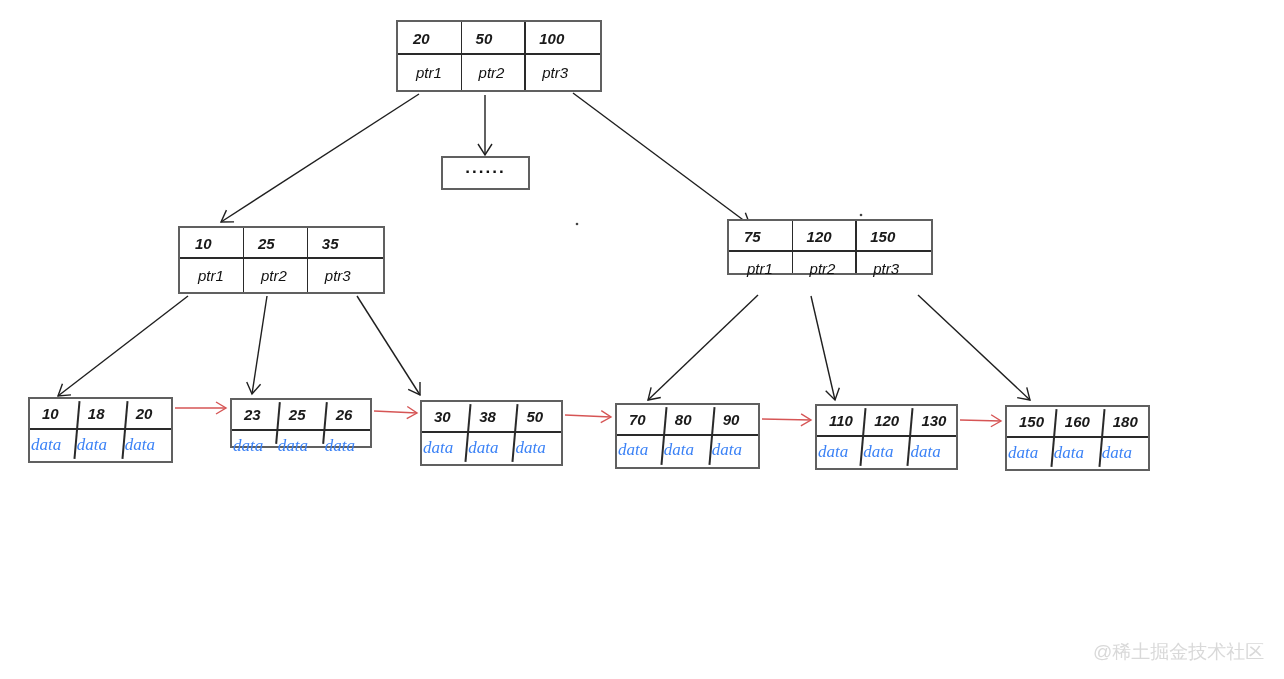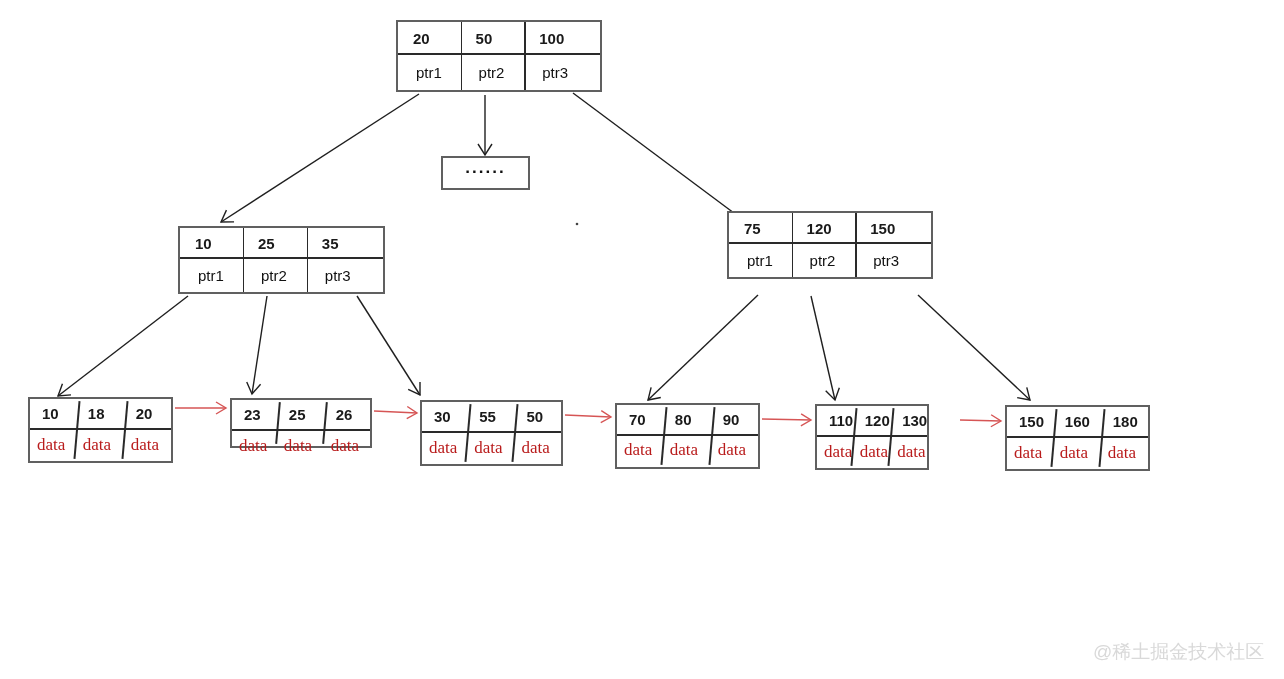--- a/index.html
+++ b/index.html
@@ -21,25 +21,25 @@
   .stray { fill: #444; }
 
   .node {
     position: absolute;
     border: 2px solid var(--node-border, #606060);
     background: #fff;
   }
   .nrow { display: grid; align-items: center; }
   .inode .nrow { grid-template-columns: 31% 31.5% 37.5%; }
   .leaf  .nrow { grid-template-columns: 32.5% 34% 33.5%; }
-  .cell { display: block; white-space: nowrap; }
+  .cell { display: block; white-space: nowrap; font-style: italic; }
   .key  { font-weight: bold; font-size: 15px; color: #1a1a1a; padding-left: 15px; }
   .ptr  { font-weight: 400; font-size: 15px; color: #111; padding-left: 18px; }
   .leaf .key { padding-left: 12px; }
-  .val  { font-family: "Liberation Serif", serif; font-size: 17px; color: #b91c1c; padding-left: 7px; }
+  .val  { font-family: "Liberation Serif", serif; font-size: 17px; color: #3b82f6; padding-left: 1px; }
 
   .hdiv { position: absolute; left: 0; right: 0; height: 1.5px; background: var(--divider, #2a2a2a); }
   .vdiv { position: absolute; top: 0; bottom: 0; width: 1.5px; background: var(--divider, #2a2a2a); }
   .leaf .vdiv { top: 2px; bottom: 2px; transform: rotate(5deg); }
 
   .ellipsis-node {
     position: absolute;
     border: 2px solid var(--node-border, #606060);
     background: #fff;
     display: flex; align-items: center; justify-content: center;
@@ -151,21 +151,21 @@
     <div class="nrow" style="height:33px">
       <span class="cell ptr">ptr1</span>
       <span class="cell ptr">ptr2</span>
       <span class="cell ptr">ptr3</span>
     </div>
     <i class="hdiv" style="top:29px"></i>
     <i class="vdiv" style="left:31%"></i>
     <i class="vdiv" style="left:62.5%"></i>
   </div>
 
-  <div class="node inode" style="left:727px;top:211px;width:206px;height:68px">
+  <div class="node inode" style="left:727px;top:219px;width:206px;height:56px">
     <div class="nrow" style="height:31px">
       <span class="cell key">75</span>
       <span class="cell key">120</span>
       <span class="cell key">150</span>
     </div>
     <div class="nrow" style="height:33px">
       <span class="cell ptr">ptr1</span>
       <span class="cell ptr">ptr2</span>
       <span class="cell ptr">ptr3</span>
     </div>
@@ -202,21 +202,21 @@
       <span class="cell val">data</span>
     </div>
     <i class="hdiv" style="top:29px"></i>
     <i class="vdiv" style="left:32.5%"></i>
     <i class="vdiv" style="left:66.5%"></i>
   </div>
 
   <div class="node leaf" style="left:420px;top:400px;width:143px;height:66px">
     <div class="nrow" style="height:29px">
       <span class="cell key">30</span>
-      <span class="cell key">55</span>
+      <span class="cell key">38</span>
       <span class="cell key">50</span>
     </div>
     <div class="nrow" style="height:33px">
       <span class="cell val">data</span>
       <span class="cell val">data</span>
       <span class="cell val">data</span>
     </div>
     <i class="hdiv" style="top:29px"></i>
     <i class="vdiv" style="left:32.5%"></i>
     <i class="vdiv" style="left:66.5%"></i>
@@ -231,21 +231,21 @@
     <div class="nrow" style="height:33px">
       <span class="cell val">data</span>
       <span class="cell val">data</span>
       <span class="cell val">data</span>
     </div>
     <i class="hdiv" style="top:29px"></i>
     <i class="vdiv" style="left:32.5%"></i>
     <i class="vdiv" style="left:66.5%"></i>
   </div>
 
-  <div class="node leaf" style="left:815px;top:404px;width:114px;height:66px">
+  <div class="node leaf" style="left:815px;top:404px;width:143px;height:66px">
     <div class="nrow" style="height:29px">
       <span class="cell key">110</span>
       <span class="cell key">120</span>
       <span class="cell key">130</span>
     </div>
     <div class="nrow" style="height:33px">
       <span class="cell val">data</span>
       <span class="cell val">data</span>
       <span class="cell val">data</span>
     </div>

